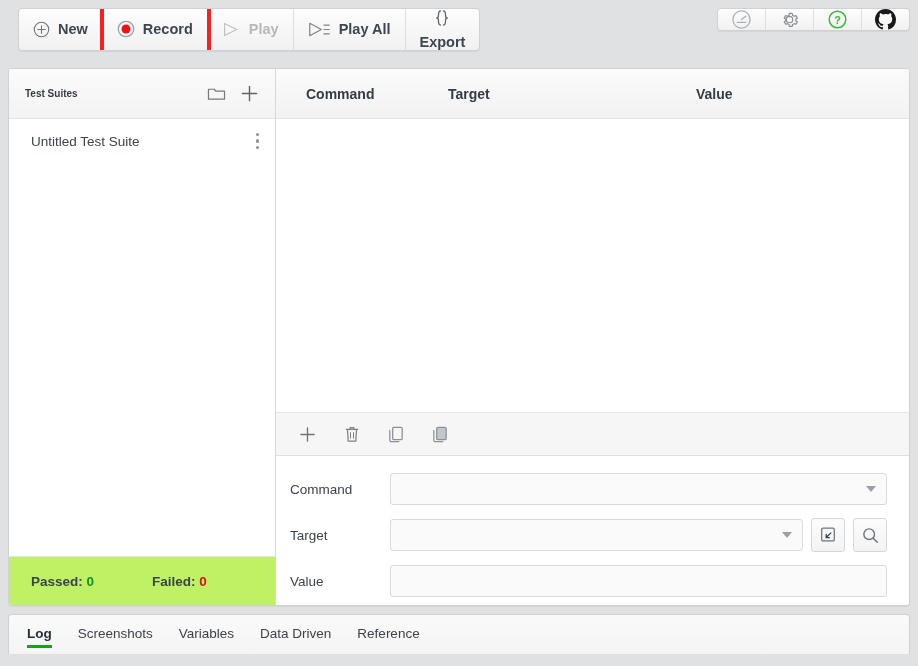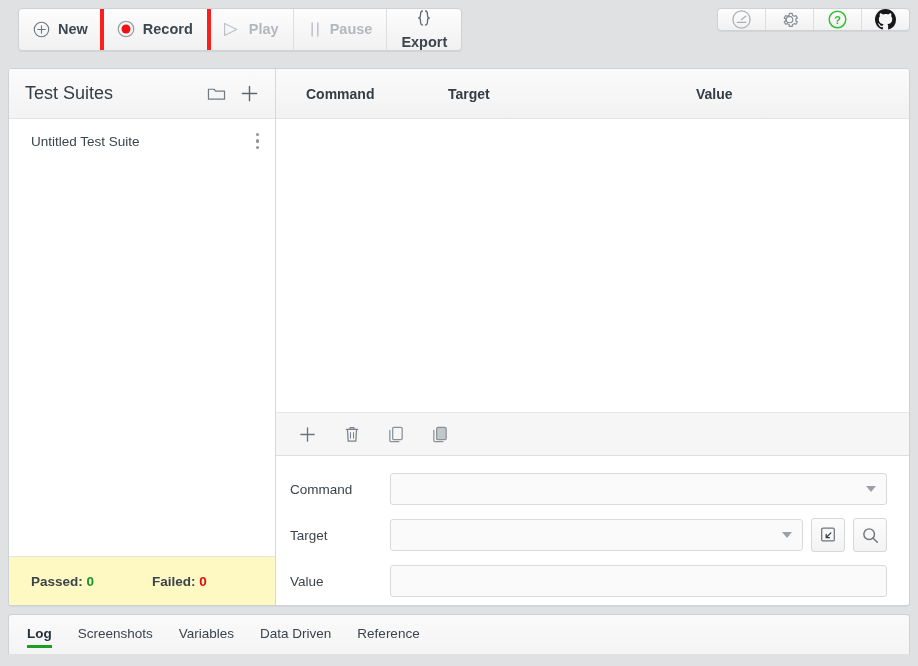--- a/index.html
+++ b/index.html
@@ -61,34 +61,34 @@
   }
 
   
   .sidebar { width: 267px; border-right: 1px solid #d6d9db; display: flex; flex-direction: column; background:#fff; }
   .sidebar-head {
     height: 50px; flex: 0 0 50px;
     background: linear-gradient(to bottom,#fbfbfb,#f3f3f3);
     border-bottom: 1px solid #e2e4e6;
     display: flex; align-items: center; padding: 0 16px;
   }
-  .sidebar-title { font-size: 18px; font-weight: normal; color:#343c45; }
+  .sidebar-title { font-size: 10px; font-weight: bold; color:#343c45; }
   .sidebar-head-actions { margin-left: auto; display: flex; align-items: center; gap: 14px; }
   .sidebar-list { flex: 1; overflow: auto; }
   .suite-row {
     height: 44px; display: flex; align-items: center; padding: 0 16px 0 22px;
     cursor: pointer;
   }
   .suite-name { font-size: 13.5px; font-weight: normal; color: #3b434c; }
   .suite-kebab { margin-left: auto; display: flex; flex-direction: column; gap: 3px; cursor: pointer; }
   .suite-kebab i { width: 3.5px; height: 3.5px; border-radius: 50%; background: #8e9499; display:block; }
   .sidebar-foot {
     flex: 0 0 49px; height: 49px; border-top: 1px solid #e2e4e6;
     display: flex; align-items: center; padding: 0 22px; gap: 58px;
-    background: #fef9c3;
+    background: #bef264;
   }
   .stat { font-size: 13.5px; font-weight: bold; color: #3b434c; white-space: nowrap; }
   .stat .num-pass { color: #17912a; }
   .stat .num-fail { color: #e00c0c; }
 
   
   .main { flex: 1; display: flex; flex-direction: column; min-width: 0; position: relative; }
   .table-head {
     height: 50px; flex: 0 0 50px;
     background: linear-gradient(to bottom,#fbfbfb,#f2f2f2);
@@ -187,29 +187,30 @@
       <button class="tb-btn disabled">
         <span class="ico">
           <svg width="19" height="17" viewBox="0 0 22 18">
             <path d="M3 2 L17 9 L3 16 Z" fill="none" stroke="#bec2c6" stroke-width="1.4" stroke-linejoin="round"></path>
           </svg>
         </span>
         <span class="lbl">Play</span>
       </button>
 
 
-
-      <button class="tb-btn disabled">
-        <span class="ico">
-          <svg width="14" height="17" viewBox="0 0 14 18">
-            <path d="M4 2v14M10 2v14" stroke="#bec2c6" stroke-width="1.6" stroke-linecap="round"></path>
-          </svg>
-        </span>
-        <span class="lbl">Pause</span>
-      </button>
+      <button class="tb-btn">
+        <span class="ico">
+          <svg width="23" height="17" viewBox="0 0 26 18">
+            <path d="M2 2 L15 9 L2 16 Z" fill="none" stroke="#7e848a" stroke-width="1.4" stroke-linejoin="round"></path>
+            <path d="M18 4h6M18 9h6M18 14h6" stroke="#7e848a" stroke-width="1.4" stroke-linecap="round"></path>
+          </svg>
+        </span>
+        <span class="lbl">Play All</span>
+      </button>
+
 
       <button class="tb-btn">
         <span class="ico">
           <svg width="16" height="18" viewBox="0 0 16 18">
             <path d="M6.5 2c-2 0-2 2.6-2 4s0 3-1.8 3c1.8 0 1.8 1.6 1.8 3s0 4 2 4" fill="none" stroke="#5f666d" stroke-width="1.3" stroke-linecap="round" stroke-linejoin="round"></path>
             <path d="M9.5 2c2 0 2 2.6 2 4s0 3 1.8 3c-1.8 0-1.8 1.6-1.8 3s0 4-2 4" fill="none" stroke="#5f666d" stroke-width="1.3" stroke-linecap="round" stroke-linejoin="round"></path>
           </svg>
         </span>
         <span class="lbl">Export</span>
       </button>

